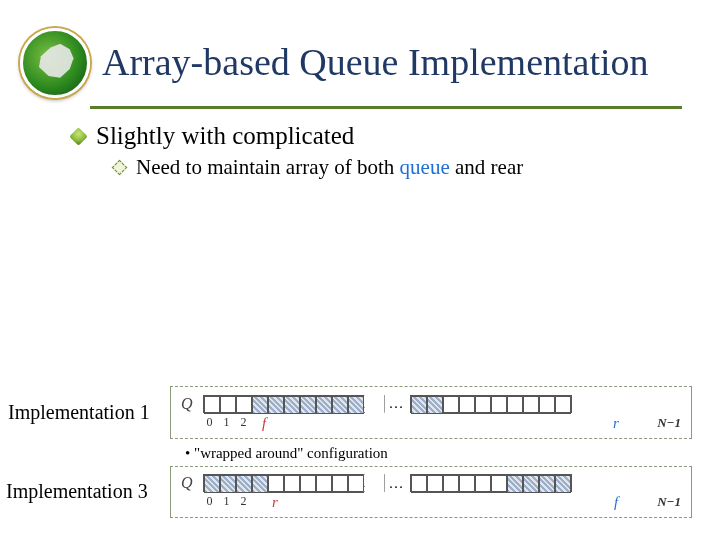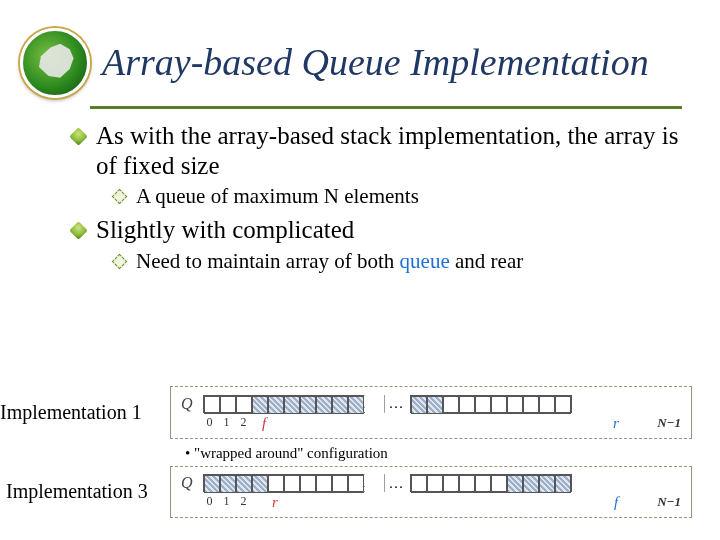--- a/index.html
+++ b/index.html
@@ -30,21 +30,20 @@
   }
   .logo::after {
     content: "";
     position: absolute;
     inset: 20% 18% 24% 22%;
     background: #e8e8e8;
     clip-path: polygon(10% 35%, 35% 10%, 60% 0%, 85% 15%, 95% 40%, 85% 70%, 60% 95%, 30% 90%, 5% 65%);
     opacity: .9;
   }
   .title {
-    font-style: italic;
     font-size: 38px;
     line-height: 1.05;
     color: #203864;
   }
   .hr {
     margin: 2px 38px 10px 90px;
     height: 3px;
     background: #5a7d2a;
   }
 
@@ -100,21 +99,21 @@
     bottom: 20px;
   }
   .impl-row {
     display: flex;
     align-items: center;
     margin: 2px 0;
   }
   .impl-label {
     width: 170px;
     font-size: 20px;
-    padding-left: 0;
+    padding-left: 8px;
   }
   .card {
     border: 1px solid #8a9a7a;
     border-style: dashed solid dashed solid;
     flex: 1;
     padding: 6px 10px 6px 10px;
     background: #fff;
   }
   .card-q {
     font-style: italic;
@@ -181,26 +180,20 @@
 <body>
 
 <div class="header-row">
   <div class="logo"></div>
   <div class="title">Array-based Queue Implementation</div>
 </div>
 <div class="hr"></div>
 
 <div class="content">
   <ul class="lvl1">
-    <li>
-      <span>As with the array-based stack implementation, the array is of fixed size</span>
-      <ul class="lvl2">
-        <li>A queue of maximum N elements</li>
-      </ul>
-    </li>
     <li>
       <span>Slightly  with complicated</span>
       <ul class="lvl2">
         <li>
           <span>Need to maintain array of both </span><span class="front">queue</span><span> and </span><span class="rear">rear</span>
         </li>
       </ul>
     </li>
   </ul>
 </div>

